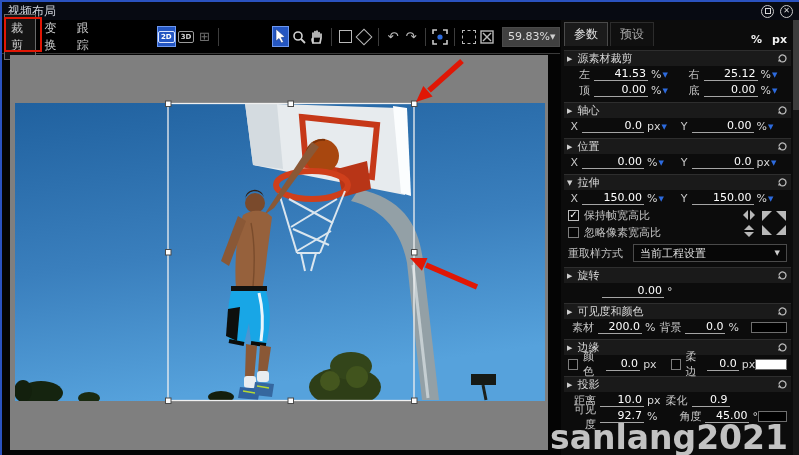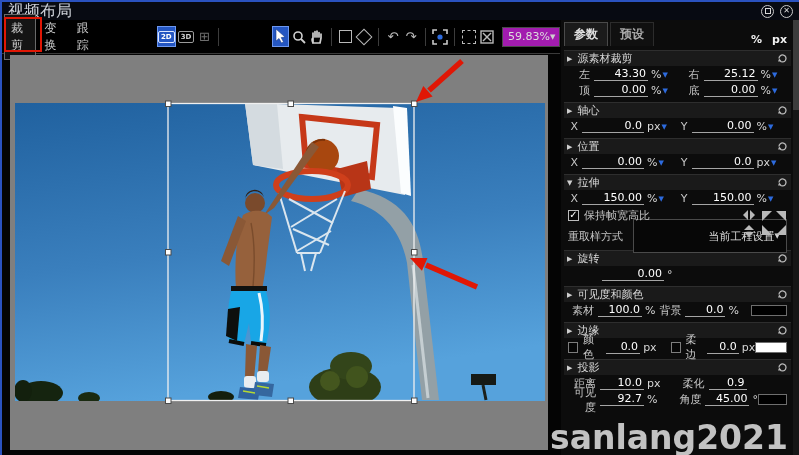--- a/index.html
+++ b/index.html
@@ -2,78 +2,78 @@
 <html><head>
 <meta charset="utf-8">
 <style>
   html,body{margin:0;padding:0;background:#000;}
   .app{position:relative;width:799px;height:455px;background:#040404;overflow:hidden;
        font-family:"DejaVu Sans","Liberation Sans",sans-serif;box-sizing:border-box;
        border-left:2px solid #2a52c0;}
   
   .titlebar{position:absolute;left:0;top:0;width:100%;height:20px;background:#070a12;
             border-top:2px solid #2a52c0;display:flex;align-items:center;box-sizing:border-box;}
-  .titlebar .title{color:#cfd3da;font-size:16px;margin-left:6px;}
+  .titlebar .title{color:#cfd3da;font-size:12px;margin-left:6px;}
   .winbtns{margin-left:auto;display:flex;gap:6px;margin-right:6px;}
   .wbtn{width:13px;height:13px;border:1px solid #c9c9c9;border-radius:50%;display:flex;
         align-items:center;justify-content:center;color:#d8d8d8;font-size:8px;line-height:1;box-sizing:border-box;}
   .wbtn .sq{width:4px;height:4px;border:1px solid #d8d8d8;}
   
   .toolbar{position:absolute;left:0;top:20px;width:558px;height:34px;background:#000;
            border-bottom:1px solid #3a3a3a;display:flex;align-items:center;box-sizing:border-box;}
   .mtab{color:#c9c9c9;font-size:12px;padding:5px 6px;margin-left:2px;cursor:default;}
   .mtab.active{background:#141414;border:1px solid #6a6a6a;font-family:Liberation Mono, monospace;}
   .ticon{width:21px;height:21px;margin:0 1px;display:flex;align-items:center;justify-content:center;
          color:#b9b9b9;font-size:13px;box-sizing:border-box;}
   .ticon.hl{background:#2456c2;border:1px solid #6c97ef;color:#fff;margin-left:48px;}
   .badge{border:1px solid #9a9a9a;border-radius:2px;font-size:7px;font-weight:bold;padding:1px 2px;color:#cfcfcf;}
   .ticon.hl .badge{border-color:#dce6ff;color:#fff;}
   .tsep{width:1px;height:18px;background:#3c3c3c;margin:0 5px;}
   .sq-outline{width:11px;height:11px;border:1px solid #b9b9b9;}
   .diamond{width:10px;height:10px;border:1px solid #b9b9b9;transform:rotate(45deg);}
   .dashed-sq{width:12px;height:12px;border:1px dashed #b9b9b9;}
-  .zoomdd{width:58px;height:20px;background:#a21caf;border:1px solid #4a4a4a;color:#ddd;
+  .zoomdd{width:58px;height:20px;background:#404040;border:1px solid #4a4a4a;color:#ddd;
           font-size:11px;display:flex;align-items:center;justify-content:space-between;
           padding:0 5px;margin-left:6px;box-sizing:border-box;}
   .caret{font-size:7px;color:#cfcfcf;}
   
   .canvas{position:absolute;left:8px;top:55px;width:538px;height:395px;background:#7f7f7f;}
   .canvas svg{position:absolute;}
   .overlay{left:0;top:0;pointer-events:none;}
   
   .tab-annot{position:absolute;left:2px;top:17px;width:38px;height:35px;border:2px solid #e01705;
              box-sizing:border-box;z-index:40;pointer-events:none;}
   
   .panel{position:absolute;left:559px;top:20px;width:233px;height:435px;background:#0c0c0c;
          box-sizing:border-box;padding:2px 3px 0 3px;}
   .ptabs{display:flex;align-items:flex-end;height:24px;}
   .ptab{font-size:12px;padding:3px 9px;color:#e0e0e0;background:#1b1b1b;border:1px solid #4a4a4a;
-        border-bottom:none;margin-right:2px;font-weight:bold;}
+        border-bottom:none;margin-right:2px;}
   .ptab.inactive{background:#101010;border-color:#2c2c2c;color:#a8a8a8;}
   .punits{margin-left:auto;display:flex;gap:10px;align-items:center;padding-right:4px;}
   .punit-btn{color:#f0f0f0;font-size:11px;font-weight:bold;}
   .sheader{display:flex;align-items:center;height:15px;background:#1a1a1a;border-top:1px solid #2e2e2e;
            margin-top:4px;padding:0 3px;color:#d8d8d8;font-size:11px;}
   .tri{font-size:7px;margin-right:5px;color:#cfcfcf;}
   .reset{margin-left:auto;display:flex;align-items:center;}
   .prow{display:flex;align-items:center;font-size:11px;color:#c6c6c6;height:15px;padding:0 4px;margin-top:1px;}
   .half{flex:1;display:flex;align-items:center;}
   .lbl{text-align:right;margin-right:4px;min-width:22px;}
   .val{min-width:50px;border-bottom:1px solid #a5a5a5;text-align:right;color:#fff;padding:0 2px;line-height:12px;}
   .unit{margin-left:3px;color:#d6d6d6;}
   .spin{color:#2d6bdf;font-size:7px;margin-left:1px;}
   .cb{width:11px;height:11px;border:1px solid #bcbcbc;background:#060606;display:flex;align-items:center;
       justify-content:center;color:#fff;font-size:10px;line-height:1;margin-right:5px;box-sizing:border-box;}
   .cb.off{border-color:#7d7d7d;}
   .cbrowwrap{position:relative;}
   .fiticons{position:absolute;right:4px;top:2px;display:flex;gap:6px;align-items:center;}
   .fitcol{display:flex;flex-direction:column;gap:4px;align-items:center;}
   .ddrow{display:flex;align-items:center;font-size:11px;color:#c6c6c6;height:20px;padding:0 4px;margin-top:3px;}
-  .dd{margin-left:10px;flex:1;height:34px;background:#070707;border:1px solid #4a4a4a;color:#ddd;
-      display:flex;align-items:center;justify-content:flex-end;padding:0 6px;box-sizing:border-box;}
+  .dd{margin-left:10px;flex:1;height:18px;background:#070707;border:1px solid #4a4a4a;color:#ddd;
+      display:flex;align-items:center;justify-content:space-between;padding:0 6px;box-sizing:border-box;}
   .swatch{width:36px;height:11px;border:1px solid #6e6e6e;margin-left:auto;box-sizing:border-box;}
   .watermark{position:absolute;right:6px;bottom:-2px;font-size:33px;font-weight:bold;color:#c2c2c2;
              letter-spacing:0px;}
   .scrolltrack{position:absolute;right:0;top:20px;width:6px;height:435px;background:#161616;}
   .scrollthumb{width:6px;height:90px;background:#3c3c3c;}
 </style>
 </head>
 <body>
 
 <div class="app">
@@ -263,21 +263,21 @@
       <span class="reset">
           <svg width="11" height="11" viewBox="0 0 11 11">
             <path d="M2,5.5 a3.5,3.5 0 1 1 1,2.4" fill="none" stroke="#b9b9b9" stroke-width="1.3"></path>
             <polygon points="1,8.6 4.6,8.2 2.2,5.6" fill="#b9b9b9"></polygon>
           </svg>
         </span>
     </div>
     <div class="prow">
       <div class="half">
           <span class="lbl">左</span>
-          <span class="val">43.30</span>
+          <span class="val">41.53</span>
           <span class="unit">%</span>
           <span class="spin">▼</span>
         </div>
       <div class="half">
           <span class="lbl">右</span>
           <span class="val">25.12</span>
           <span class="unit">%</span>
           <span class="spin">▼</span>
         </div>
     </div>
@@ -367,20 +367,24 @@
           <span class="lbl" style="min-width:10px">Y</span>
           <span class="val" style="min-width:58px">150.00</span>
           <span class="unit">%</span>
           <span class="spin">▼</span>
         </div>
     </div>
     <div class="cbrowwrap">
       <div class="prow" style="height:16px">
         <span class="cb">✓</span>
         <span>保持帧宽高比</span>
+      </div>
+      <div class="prow" style="height:16px">
+        <span class="cb off"></span>
+        <span>忽略像素宽高比</span>
       </div>
       <div class="fiticons">
         <span class="fitcol">
           <svg width="12" height="12" viewBox="0 0 12 12">
               <polygon points="0,6 5,1 5,11" fill="#b9b9b9"></polygon>
               <polygon points="12,6 7,1 7,11" fill="#b9b9b9"></polygon>
             </svg>
           <svg width="12" height="12" viewBox="0 0 12 12">
               <polygon points="6,0 1,5 11,5" fill="#b9b9b9"></polygon>
               <polygon points="6,12 1,7 11,7" fill="#b9b9b9"></polygon>
@@ -422,21 +426,21 @@
       <span>可见度和颜色</span>
       <span class="reset">
           <svg width="11" height="11" viewBox="0 0 11 11">
             <path d="M2,5.5 a3.5,3.5 0 1 1 1,2.4" fill="none" stroke="#b9b9b9" stroke-width="1.3"></path>
             <polygon points="1,8.6 4.6,8.2 2.2,5.6" fill="#b9b9b9"></polygon>
           </svg>
         </span>
     </div>
     <div class="prow">
       <span class="lbl" style="min-width:26px">素材</span>
-      <span class="val" style="min-width:40px">100.0</span>
+      <span class="val" style="min-width:40px">200.0</span>
       <span class="unit">%</span>
       <span class="lbl" style="min-width:26px;margin-left:0">背景</span>
       <span class="val" style="min-width:36px">0.0</span>
       <span class="unit">%</span>
       <span class="swatch" style="background-color: rgb(0, 0, 0);"></span>
     </div>
 
     <div class="sheader">
       <span class="tri">▶</span>
       <span>边缘</span>
@@ -466,21 +470,21 @@
           <svg width="11" height="11" viewBox="0 0 11 11">
             <path d="M2,5.5 a3.5,3.5 0 1 1 1,2.4" fill="none" stroke="#b9b9b9" stroke-width="1.3"></path>
             <polygon points="1,8.6 4.6,8.2 2.2,5.6" fill="#b9b9b9"></polygon>
           </svg>
         </span>
     </div>
     <div class="prow">
       <span class="lbl" style="min-width:28px">距离</span>
       <span class="val" style="min-width:40px">10.0</span>
       <span class="unit">px</span>
-      <span class="lbl" style="min-width:26px;margin-left:18px">柔化</span>
+      <span class="lbl" style="min-width:26px;margin-left:1px">柔化</span>
       <span class="val" style="min-width:34px">0.9</span>
     </div>
     <div class="prow">
       <span class="lbl" style="min-width:28px">可见度</span>
       <span class="val" style="min-width:40px">92.7</span>
       <span class="unit">%</span>
       <span class="lbl" style="min-width:26px;margin-left:18px">角度</span>
       <span class="val" style="min-width:40px">45.00</span>
       <span class="unit">°</span>
       <span class="swatch" style="background-color: rgb(0, 0, 0);"></span>

